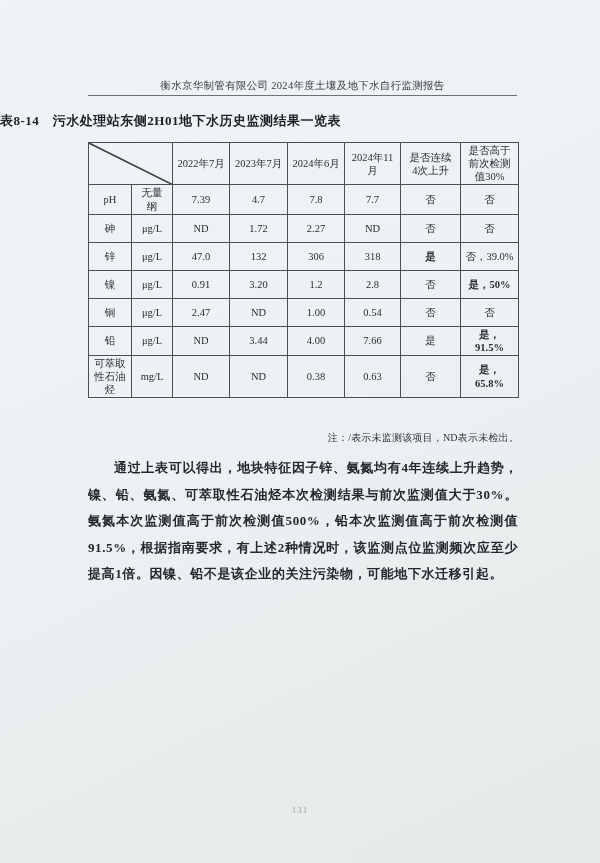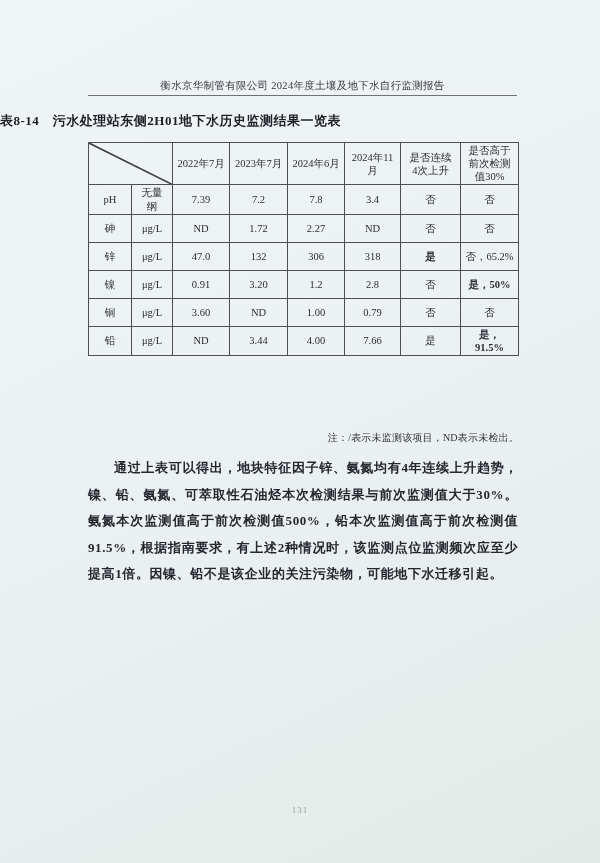--- a/index.html
+++ b/index.html
@@ -99,23 +99,23 @@
 前次检测
 值30%</th>
       </tr>
     </thead>
     <tbody>
         <tr class="r">
           <td>pH</td>
           <td>无量
 纲</td>
           <td>7.39</td>
-          <td>7.2</td>
+          <td>4.7</td>
           <td>7.8</td>
-          <td>3.4</td>
+          <td>7.7</td>
           <td>否</td>
           <td>否</td>
         </tr>
         <tr class="r">
           <td>砷</td>
           <td>μg/L</td>
           <td>ND</td>
           <td>1.72</td>
           <td>2.27</td>
           <td>ND</td>
@@ -123,53 +123,66 @@
           <td>否</td>
         </tr>
         <tr class="r">
           <td>锌</td>
           <td>μg/L</td>
           <td>47.0</td>
           <td>132</td>
           <td>306</td>
           <td>318</td>
           <td class="b">是</td>
-          <td>否，65.2%</td>
+          <td>否，39.0%</td>
         </tr>
         <tr class="r">
           <td>镍</td>
           <td>μg/L</td>
           <td>0.91</td>
           <td>3.20</td>
           <td>1.2</td>
           <td>2.8</td>
           <td>否</td>
           <td class="b">是，50%</td>
         </tr>
         <tr class="r">
           <td>铜</td>
           <td>μg/L</td>
-          <td>3.60</td>
+          <td>2.47</td>
           <td>ND</td>
           <td>1.00</td>
-          <td>0.79</td>
+          <td>0.54</td>
           <td>否</td>
           <td>否</td>
         </tr>
         <tr class="r">
           <td>铅</td>
           <td>μg/L</td>
           <td>ND</td>
           <td>3.44</td>
           <td>4.00</td>
           <td>7.66</td>
           <td>是</td>
           <td class="b">是，
 91.5%</td>
         </tr>
+        <tr class="r">
+          <td>可萃取
+性石油
+烃</td>
+          <td>mg/L</td>
+          <td>ND</td>
+          <td>ND</td>
+          <td>0.38</td>
+          <td>0.63</td>
+          <td>否</td>
+          <td class="b">是，
+65.8%</td>
+        </tr>
       </tbody>
   </table>
 
   <div class="note">注：/表示未监测该项目，ND表示未检出。</div>
 
   <div class="body-paragraph">通过上表可以得出，地块特征因子锌、氨氮均有4年连续上升趋势，镍、铅、氨氮、可萃取性石油烃本次检测结果与前次监测值大于30%。氨氮本次监测值高于前次检测值500%，铅本次监测值高于前次检测值91.5%，根据指南要求，有上述2种情况时，该监测点位监测频次应至少提高1倍。因镍、铅不是该企业的关注污染物，可能地下水迁移引起。</div>
 
   <div class="page-number">131</div>
 
 </div>

